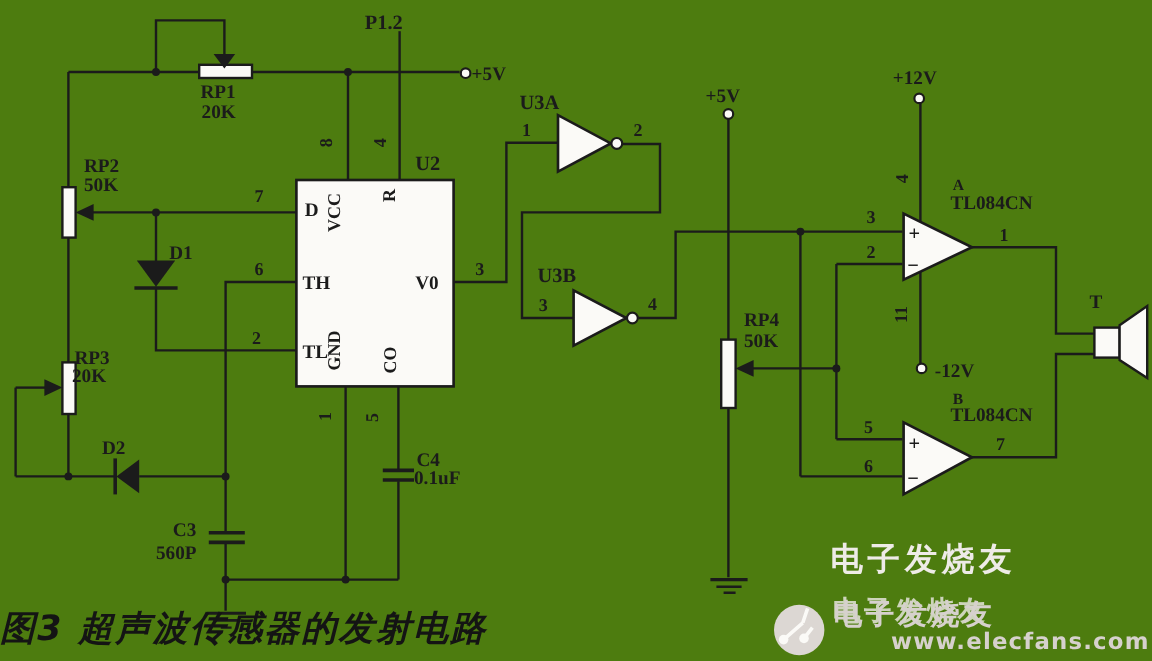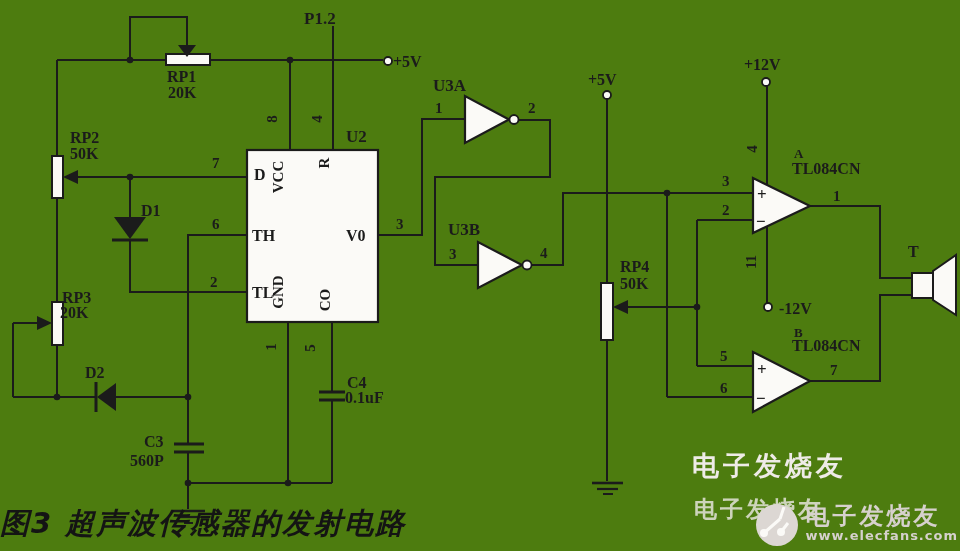--- a/index.html
+++ b/index.html
@@ -17,21 +17,21 @@
     position:absolute;left:0;top:504px;width:940px;text-align:left;
     font-family:"DejaVu Sans", sans-serif;
     font-size:29px;font-weight:600;color:#141414;letter-spacing:2px;font-style:italic;
   }
   .watermark{
     position:absolute;right:2px;bottom:4px;display:flex;align-items:center;gap:6px;
     color:#d6d1cd;user-select:none;
   }
   .watermark .wm-text{display:flex;flex-direction:column;line-height:1.05;}
   .wm-brand{font-family:"DejaVu Sans", sans-serif;font-size:24px;font-weight:700;letter-spacing:3px;}
-  .wm-site{font-family:"DejaVu Sans", sans-serif;font-size:13px;font-weight:700;letter-spacing:1px;}
+  .wm-site{font-family:"DejaVu Sans", sans-serif;font-size:19px;font-weight:700;letter-spacing:1px;margin-left:48px;}
   .ghost{
     position:absolute;color:#eeebe7;font-family:"DejaVu Sans", sans-serif;
     font-weight:700;user-select:none;
   }
   .ghost-1{left:692px;top:448px;font-size:27px;letter-spacing:4px;}
   .ghost-2{left:694px;top:494px;font-size:23px;letter-spacing:3px;opacity:.8;}
 </style>
 </head>
 <body>
 

